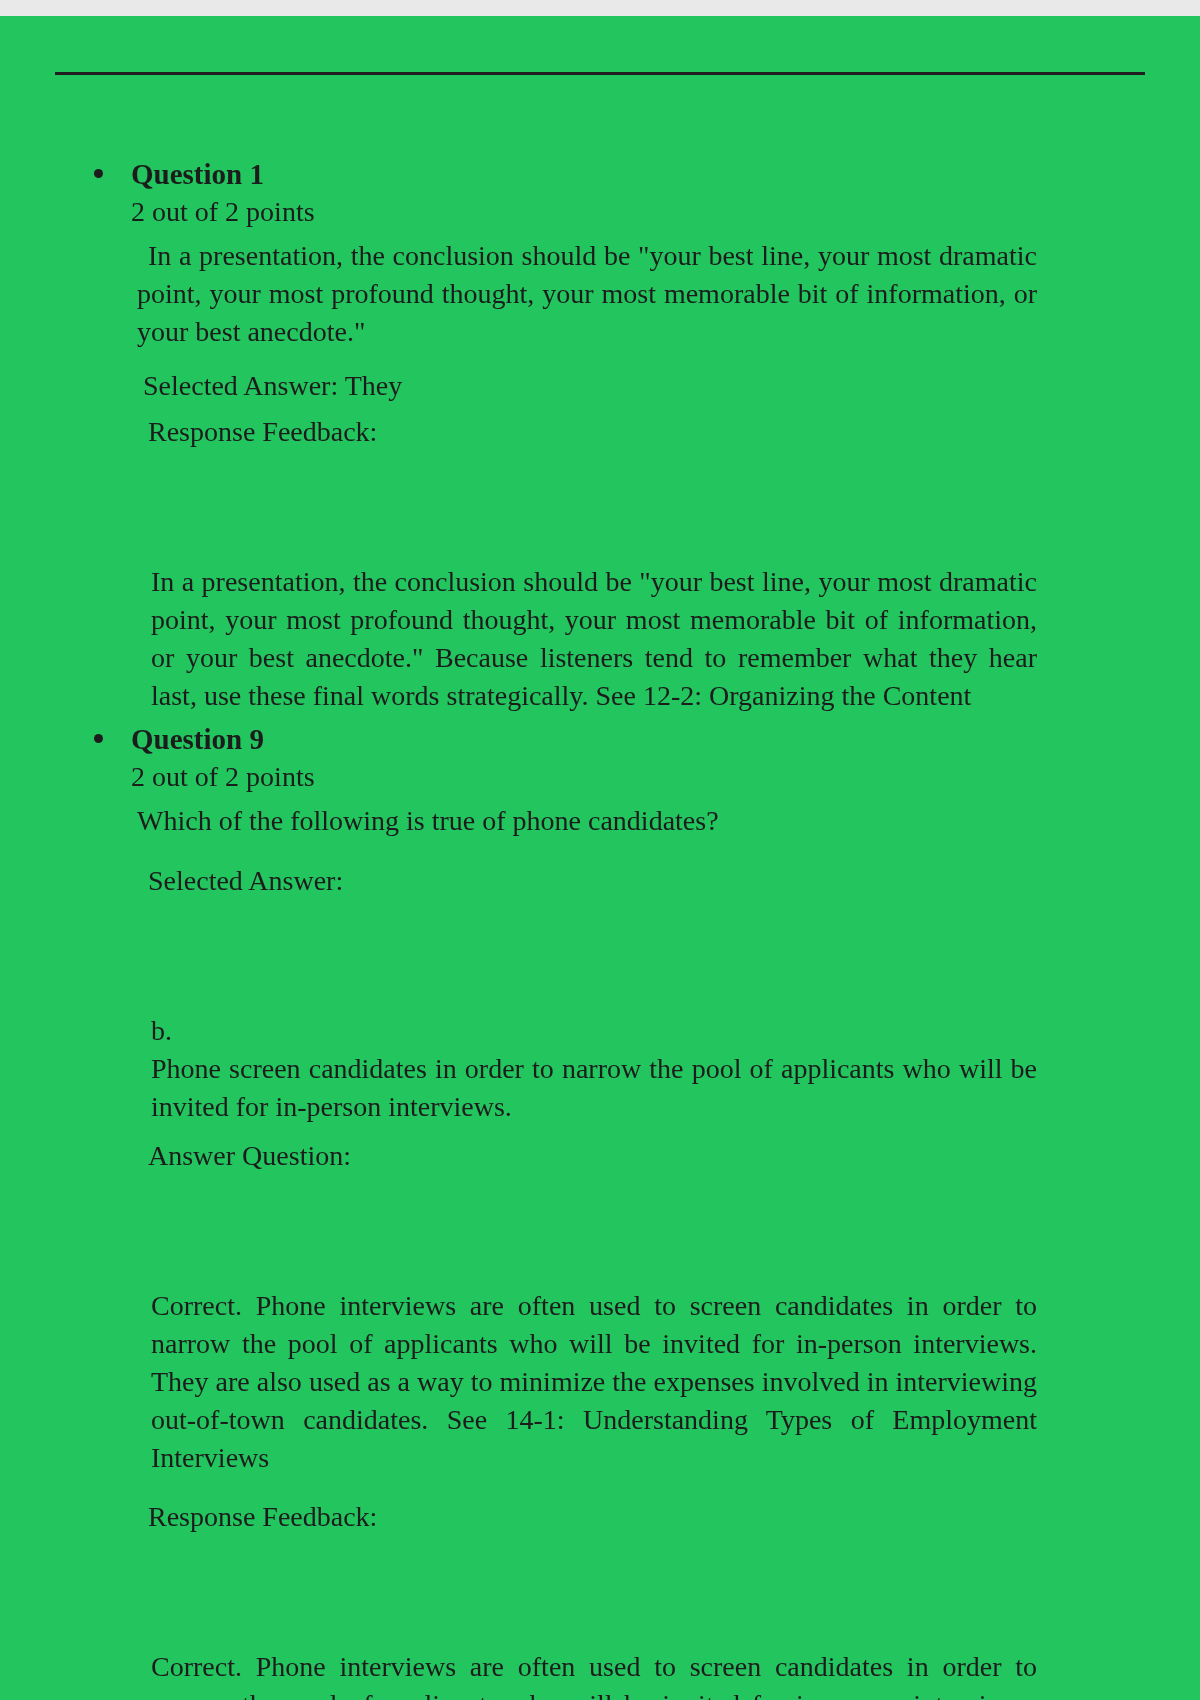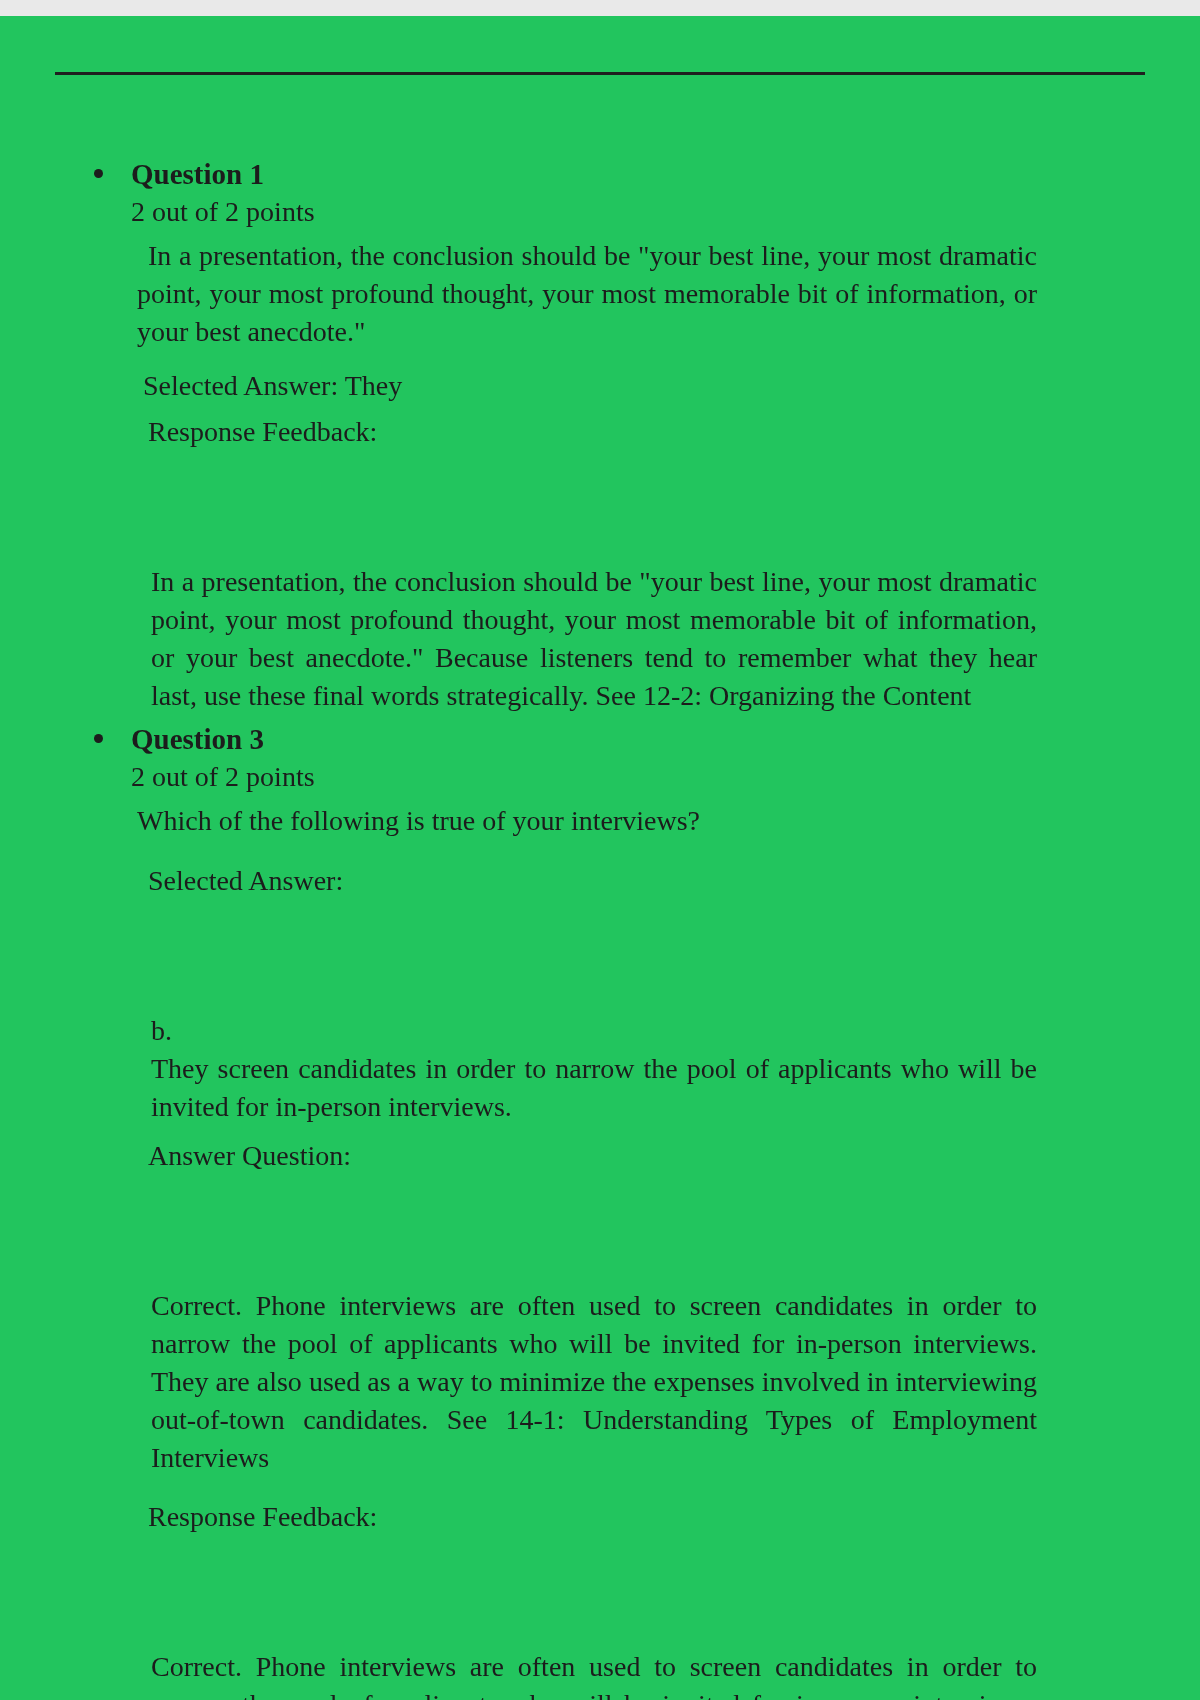--- a/index.html
+++ b/index.html
@@ -84,29 +84,29 @@
           <span>They</span>
         </div>
         <div class="f-row mt8">
           <div class="f-label">Response Feedback:</div>
           <div class="f-value">In a presentation, the conclusion should be "your best line, your most dramatic point, your most profound thought, your most memorable bit of information, or your best anecdote." Because listeners tend to remember what they hear last, use these final words strategically. See 12-2: Organizing the Content</div>
         </div>
       </li>
 
       <li class="qitem">
         <span class="bullet"></span>
-        <div class="q-title">Question 3</div>
+        <div class="q-title">Question 9</div>
         <div class="q-points">2 out of 2 points</div>
-        <div class="q-text noindent">Which of the following is true of your interviews?</div>
+        <div class="q-text noindent">Which of the following is true of phone candidates?</div>
 
         <div class="f-row mt22">
           <div class="f-label">Selected Answer:</div>
           <div class="f-value">
             <div class="letter">b.</div>
-            <div class="para">They screen candidates in order to narrow the pool of applicants who will be invited for in-person interviews.</div>
+            <div class="para">Phone screen candidates in order to narrow the pool of applicants who will be invited for in-person interviews.</div>
           </div>
         </div>
 
         <div class="f-row mt11">
           <div class="f-label">Answer Question:</div>
           <div class="f-value">Correct. Phone interviews are often used to screen candidates in order to narrow the pool of applicants who will be invited for in-person interviews. They are also used as a way to minimize the expenses involved in interviewing out-of-town candidates. See 14-1: Understanding Types of Employment Interviews</div>
         </div>
 
         <div class="f-row mt21">
           <div class="f-label">Response Feedback:</div>

